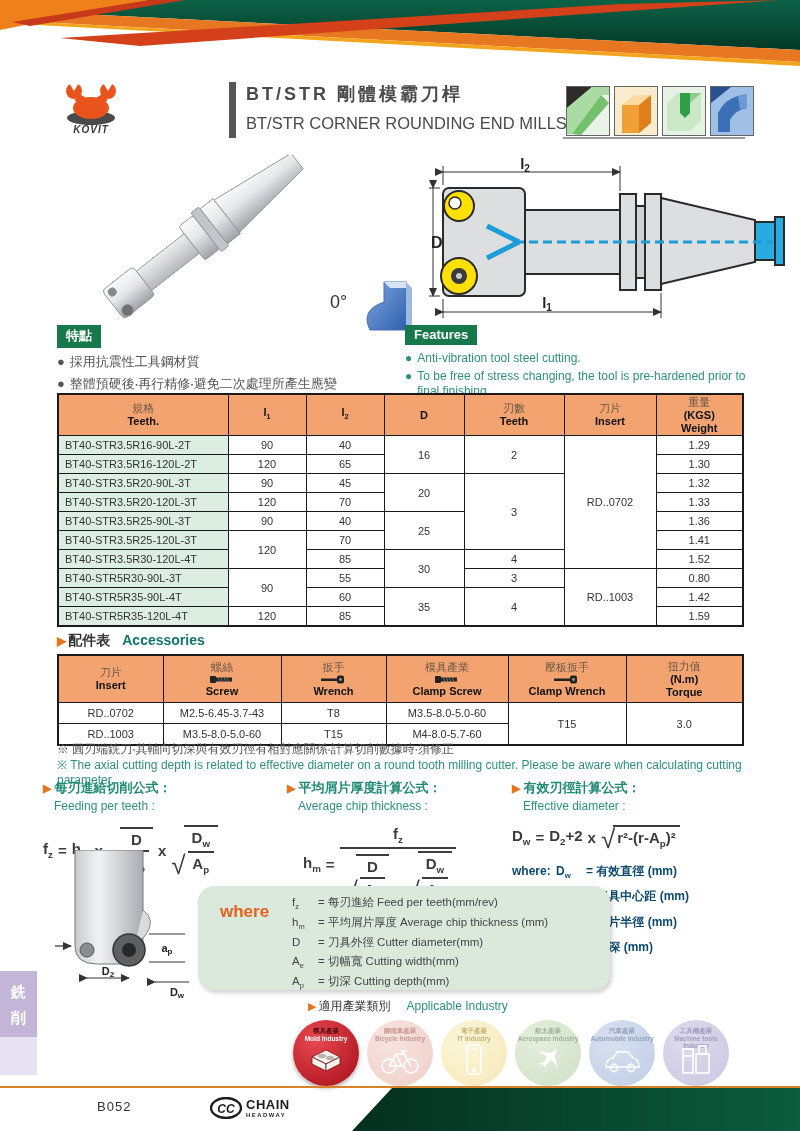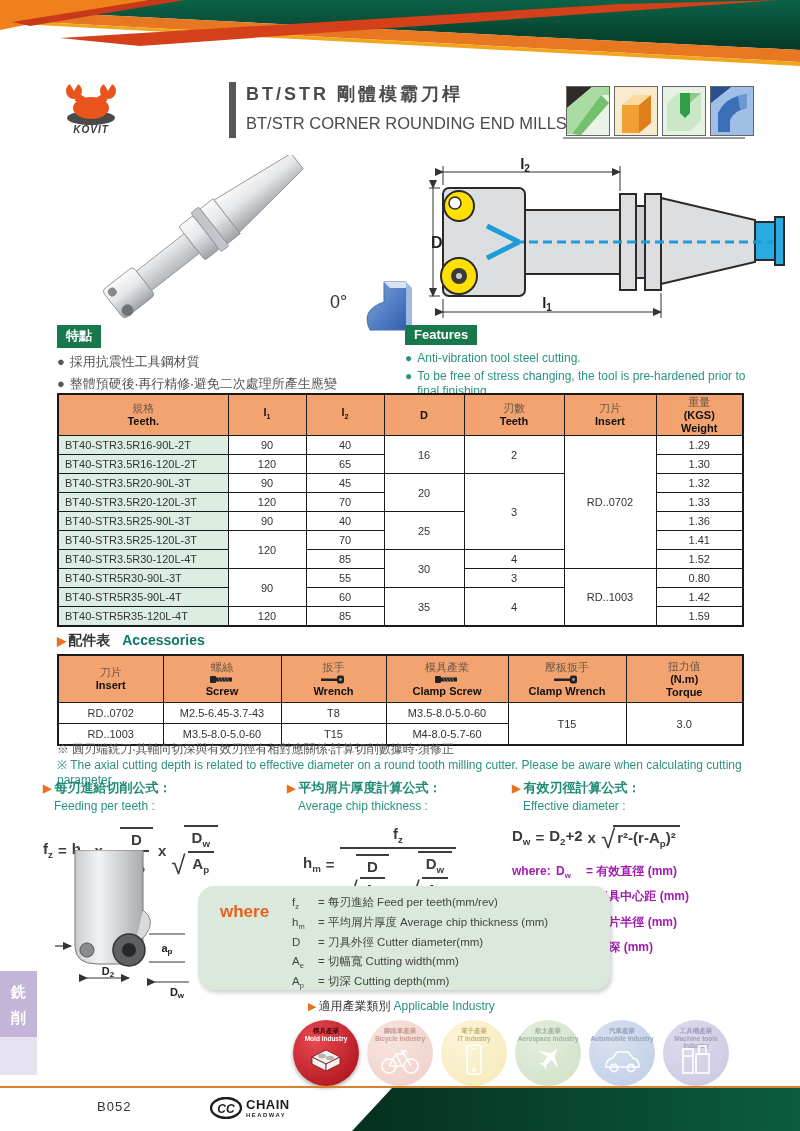--- a/index.html
+++ b/index.html
@@ -62,37 +62,37 @@
   .ftitle .arr{color:#E8731C;font-size:11px;margin-right:3px;}
   .fsub{font-size:12px;color:#2B9180;margin:2px 0 0 11px;}
   .formula{display:flex;align-items:center;gap:5px;font-weight:bold;color:#3C3C3C;
            font-size:15px;margin-top:12px;}
   .frac{display:inline-block;vertical-align:middle;text-align:center;}
   .frac>.num{display:block;padding:0 4px 2px;border-bottom:2px solid #3C3C3C;}
   .frac>.den{display:block;padding:2px 4px 0;}
   .sqrt{display:inline-flex;align-items:flex-end;}
   .rsign{font-size:26px;line-height:20px;font-weight:normal;margin-right:-2px;align-self:flex-end;}
   .radicand{border-top:2px solid #3C3C3C;padding:2px 4px 0;display:inline-block;}
-  .wlist{margin-top:12px;font-size:12px;font-weight:bold;color:#a21caf;line-height:21px;}
+  .wlist{margin-top:12px;font-size:12px;font-weight:bold;color:#0c4a6e;line-height:21px;}
   .wlist .wrow{display:flex;}
   .wlist .wl{width:44px;}
   .wlist .ws{width:30px;}
 
   
   .where-box{position:absolute;left:198px;top:886px;width:412px;height:104px;background:#DBE9DC;
              border-radius:16px;box-shadow:2px 3px 4px rgba(0,0,0,0.18);}
   .where-word{position:absolute;left:22px;top:16px;color:#E8611C;font-size:17px;font-weight:bold;}
   .where-items{position:absolute;left:94px;top:9px;font-size:11.5px;color:#444;line-height:14.5px;}
   .where-items .ws{display:inline-block;width:26px;}
 
   
   .ind-label{position:absolute;left:308px;top:998px;font-size:12px;}
   .ind-label .arr{color:#E8731C;font-size:11px;margin-right:2px;}
   .ind-label .zh{color:#333;}
-  .ind-label .en{color:#2B9180;margin-left:3px;}
+  .ind-label .en{color:#2B9180;margin-left:16px;}
   .badges{position:absolute;left:293px;top:1020px;display:flex;gap:8px;}
   .badge{position:relative;width:66px;height:66px;border-radius:50%;}
   .badge .btxt{position:absolute;top:7px;left:0;width:100%;text-align:center;
                font-size:6.5px;line-height:7.5px;font-weight:bold;}
   .badge svg{position:absolute;left:13px;top:24px;}
   .b1{background:radial-gradient(circle at 35% 30%,#E84A51,#A60B16);box-shadow:0 2px 4px rgba(0,0,0,.35);}
   .b1 .btxt .l1{color:#4d070c;}  .b1 .btxt .l2{color:#fff;}
   .b2{background:radial-gradient(circle at 35% 30%,#F8E4DF,#EFCEC7);}
   .b2 .btxt{color:#C79A92;}
   .b3{background:radial-gradient(circle at 35% 30%,#FCF5D8,#F5E8B8);}

